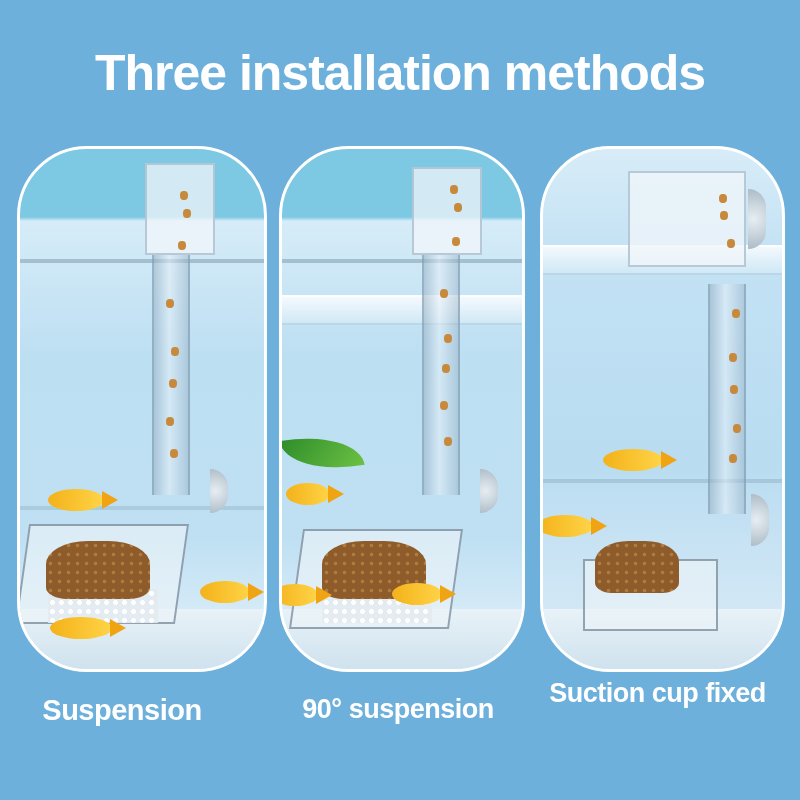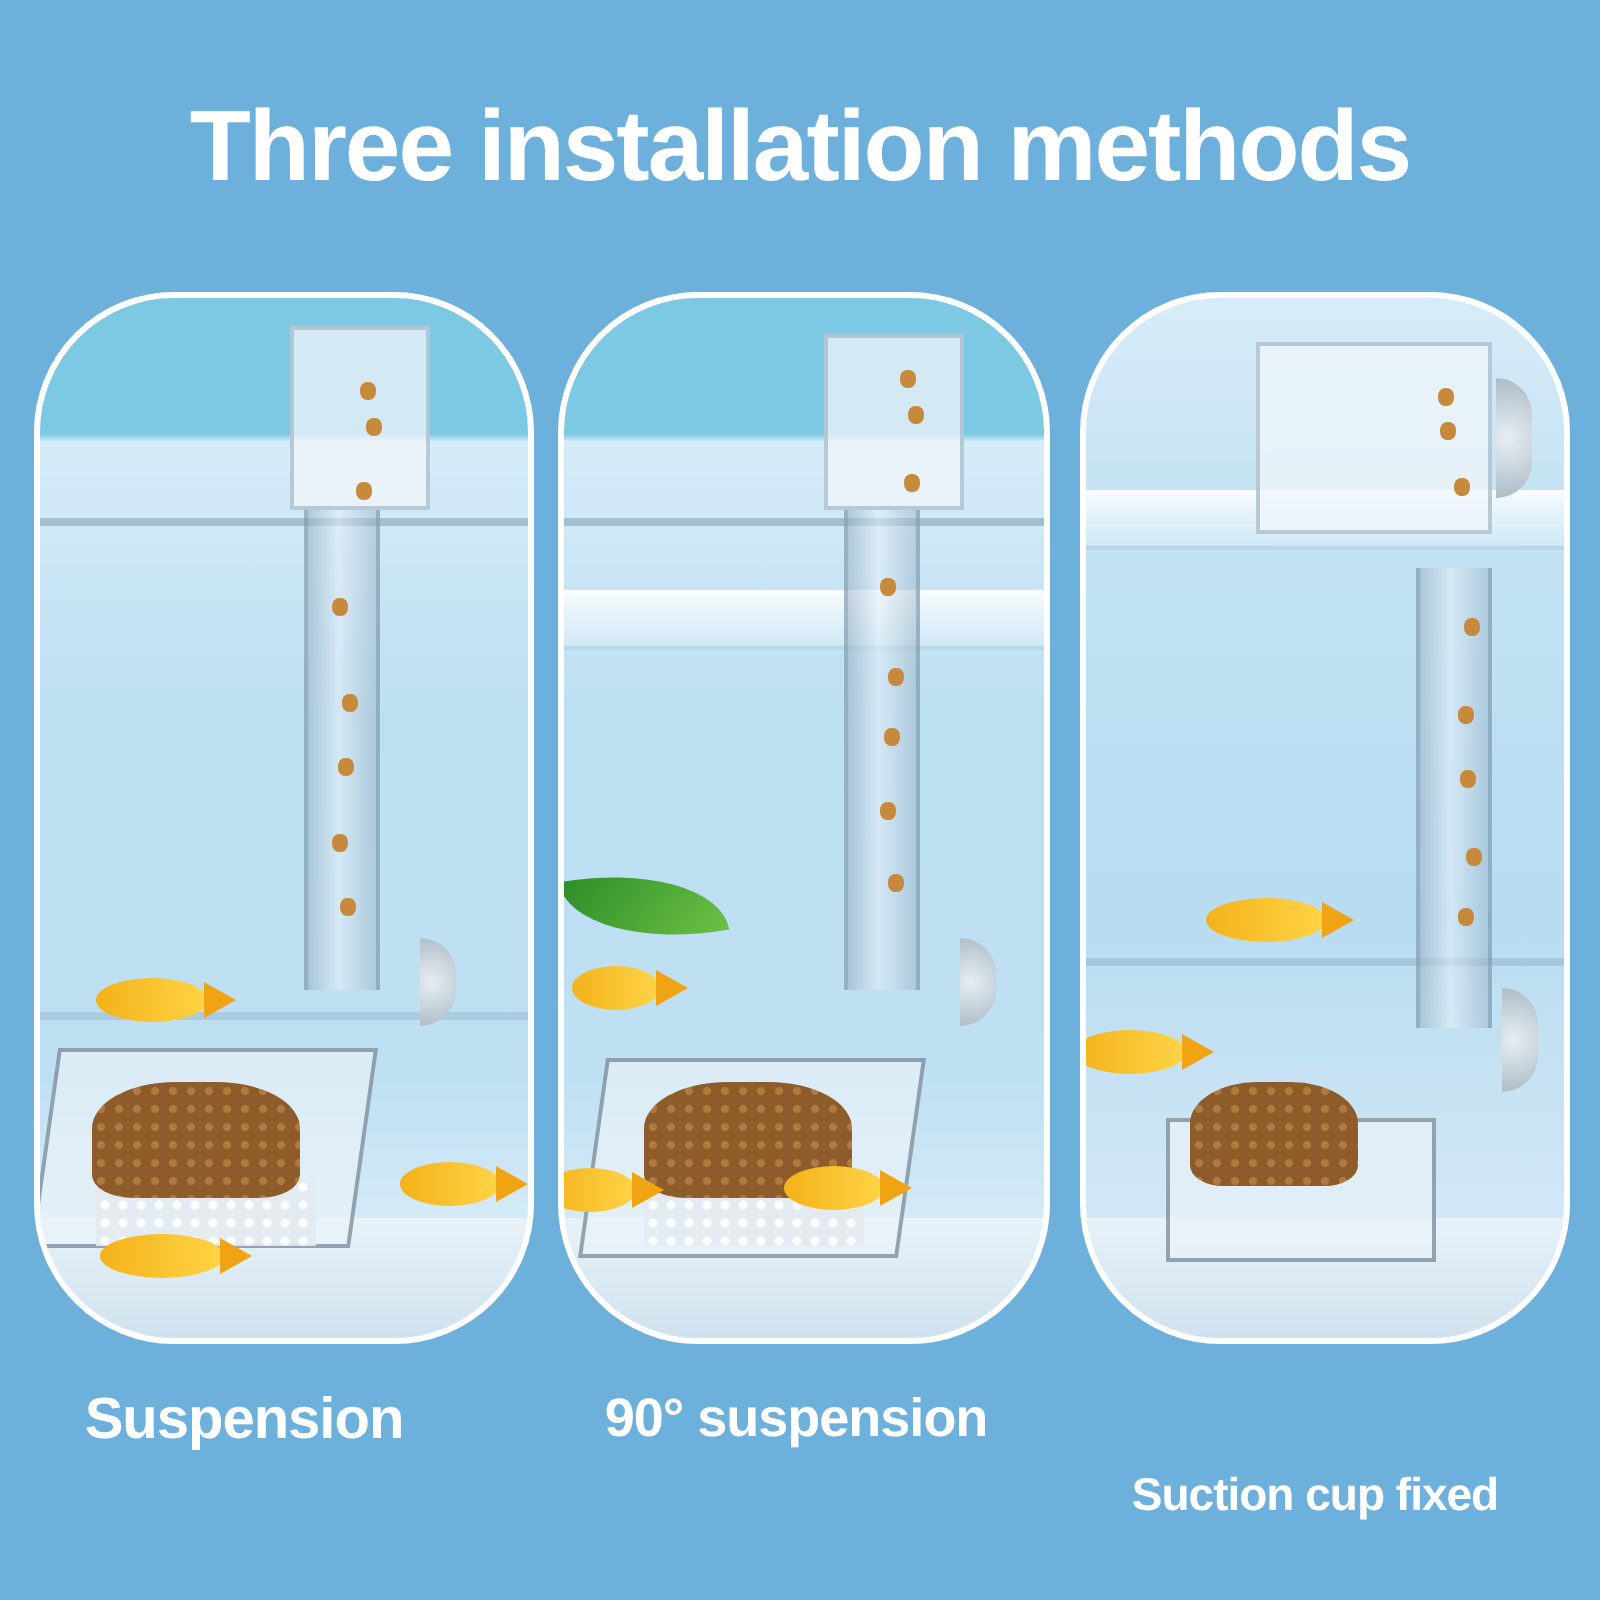--- a/index.html
+++ b/index.html
@@ -39,21 +39,21 @@
   .fish::after { content: ""; position: absolute; top: 2px; width: 0; height: 0; border-top: 9px solid transparent; border-bottom: 9px solid transparent; }
   .fish.left::after { right: -14px; border-left: 16px solid #f0a414; }
   .leaf { position: absolute; background: linear-gradient(135deg, #2e8d2a, #6cc143); border-radius: 0 100% 0 100%; }
   .floor { position: absolute; left: 0; right: 0; bottom: 0; height: 60px; background: linear-gradient(180deg, #e8f2f8, #cfe2ee); }
   .label {
     position: absolute; top: 694px; color: #ffffff; font-weight: bold;
     text-align: center; letter-spacing: -0.5px;
   }
   .l1 { left: 17px; width: 210px; font-size: 29px; }
   .l2 { left: 283px; width: 230px; font-size: 27px; }
-  .l3 { left: 540px; width: 235px; font-size: 23px; top: 734px; }
+  .l3 { left: 540px; width: 235px; font-size: 27px; top: 678px; }
 </style>
 </head>
 <body>
 
 <div class="title">Three installation methods</div>
 
 <div class="panel p1">
   <div class="glass-line" style="top:110px;"></div>
   <div class="glass-line" style="top:357px;opacity:.3"></div>
   <div class="hopper" style="left:125px; top:14px; width:70px; height:92px;"></div>

